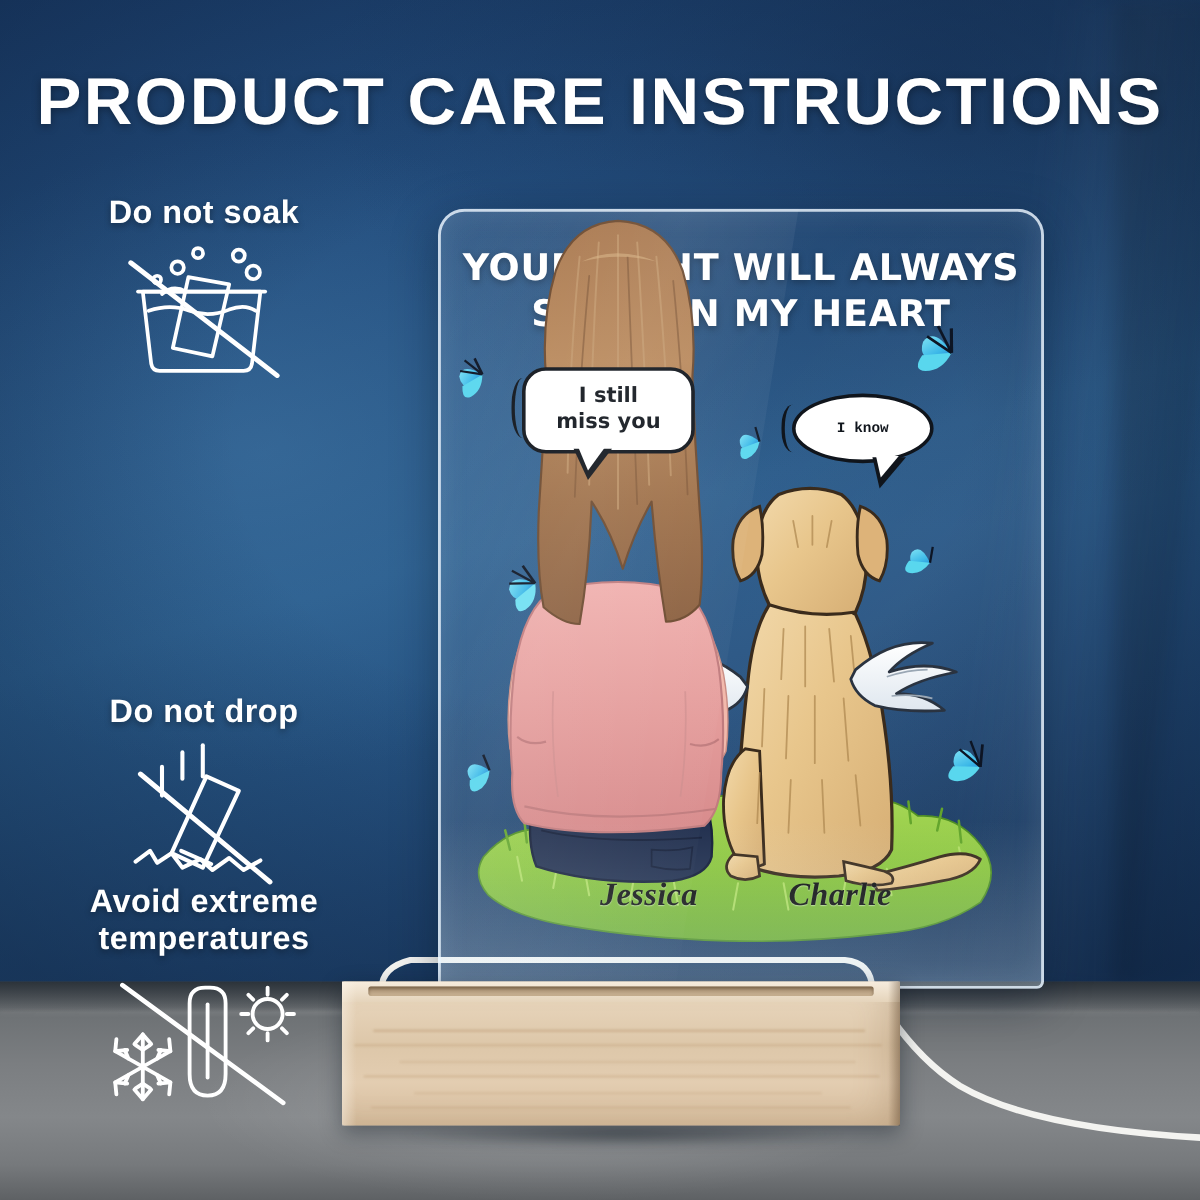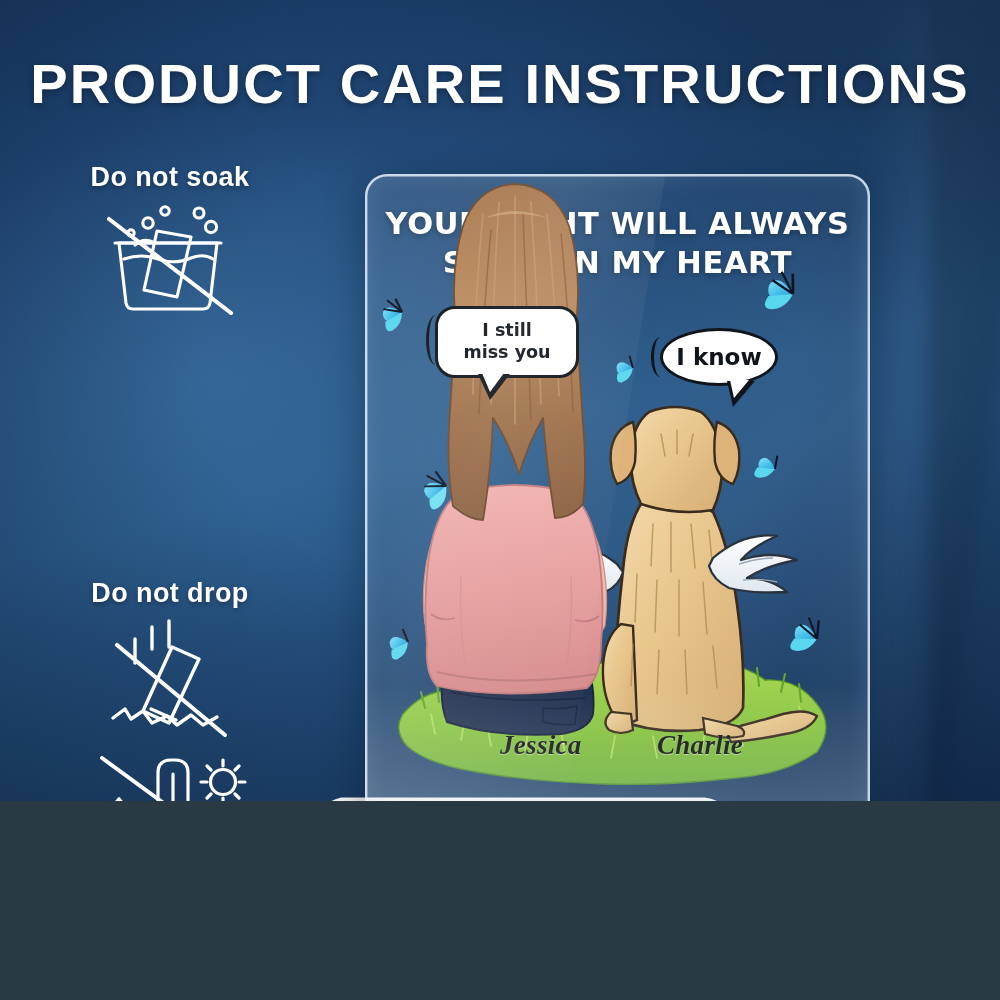--- a/index.html
+++ b/index.html
@@ -5,21 +5,21 @@
   * { margin:0; padding:0; box-sizing:border-box; }
   html,body { width:1000px; height:1000px; }
   body {
     font-family: "Liberation Sans", sans-serif;
     background:#2a3a44;
     overflow:hidden;
     position:relative;
   }
 
   
-  #scene { position:absolute; inset:0; width:1000px; height:801px; overflow:hidden; }
+  #scene { position:absolute; inset:0; width:1000px; height:1000px; overflow:hidden; }
 
   
   .backdrop {
     position:absolute; left:0; top:0; width:1000px; height:822px;
     background:
       radial-gradient(ellipse 520px 380px at 22% 46%, rgba(80,135,180,.34), rgba(80,135,180,0) 70%),
       radial-gradient(ellipse 700px 520px at 78% 8%, rgba(20,45,82,.55), rgba(20,45,82,0) 72%),
       linear-gradient(165deg,#1d4272 0%, #255181 30%, #2a5c8c 52%, #224a78 78%, #1b3c66 100%);
   }
   .backdrop .fold {
@@ -129,21 +129,21 @@
     position:absolute; left:40px; bottom:-25px; width:0; height:0;
     border-left:12px solid transparent; border-right:20px solid transparent;
     border-top:26px solid #10151c;
   }
   .bubble.b1 .tail i {
     position:absolute; left:-8px; top:-27px; width:0; height:0;
     border-left:8px solid transparent; border-right:14px solid transparent;
     border-top:19px solid #fff;
   }
   .bubble.b2 {
-    left:295px; top:154px; width:118px; height:58px; border-radius:50%/50%; font-size:23px;
+    left:295px; top:154px; width:118px; height:58px; border-radius:50%/50%; font-size:12px;font-family:Liberation Mono, monospace;
   }
   .bubble.b2 .tail {
     position:absolute; left:64px; bottom:-24px; width:0; height:0;
     border-left:6px solid transparent; border-right:22px solid transparent;
     border-top:26px solid #10151c;
   }
   .bubble.b2 .tail i {
     position:absolute; left:-3px; top:-27px; width:0; height:0;
     border-left:4px solid transparent; border-right:15px solid transparent;
     border-top:18px solid #fff;
@@ -266,20 +266,22 @@
           <path d="M56 96 L81 107"></path>
 
           <path d="M18 105 L30 96 L36 106 L48 98 L57 110 L72 103 L82 112 L96 102 L108 112 L122 104"></path>
 
           <path d="M22 32 L130 122" stroke-width="4.1"></path>
         </g>
       </svg>
     </div>
 
     <div class="care-item i3">
+      <div class="care-label">Avoid extreme
+temperatures</div>
       <svg class="care-icon" width="196" height="128" viewBox="0 0 196 128">
         <g fill="none" stroke="#ffffff" stroke-width="3.2" stroke-linecap="round" stroke-linejoin="round">
 
           <path d="M99 20 Q86 20 86 33 L86 92 Q86 110 101 110 Q116 110 116 92 L116 33 Q116 20 103 20 Z"></path>
           <path d="M101 34 L101 95"></path>
 
           <circle cx="151" cy="42" r="12.5"></circle>
           <path d="M151 20 L151 26 M151 58 L151 64 M129 42 L135 42 M167 42 L173 42
                    M135 26 L139 30 M163 54 L167 58 M167 26 L163 30 M139 54 L135 58"></path>
 

